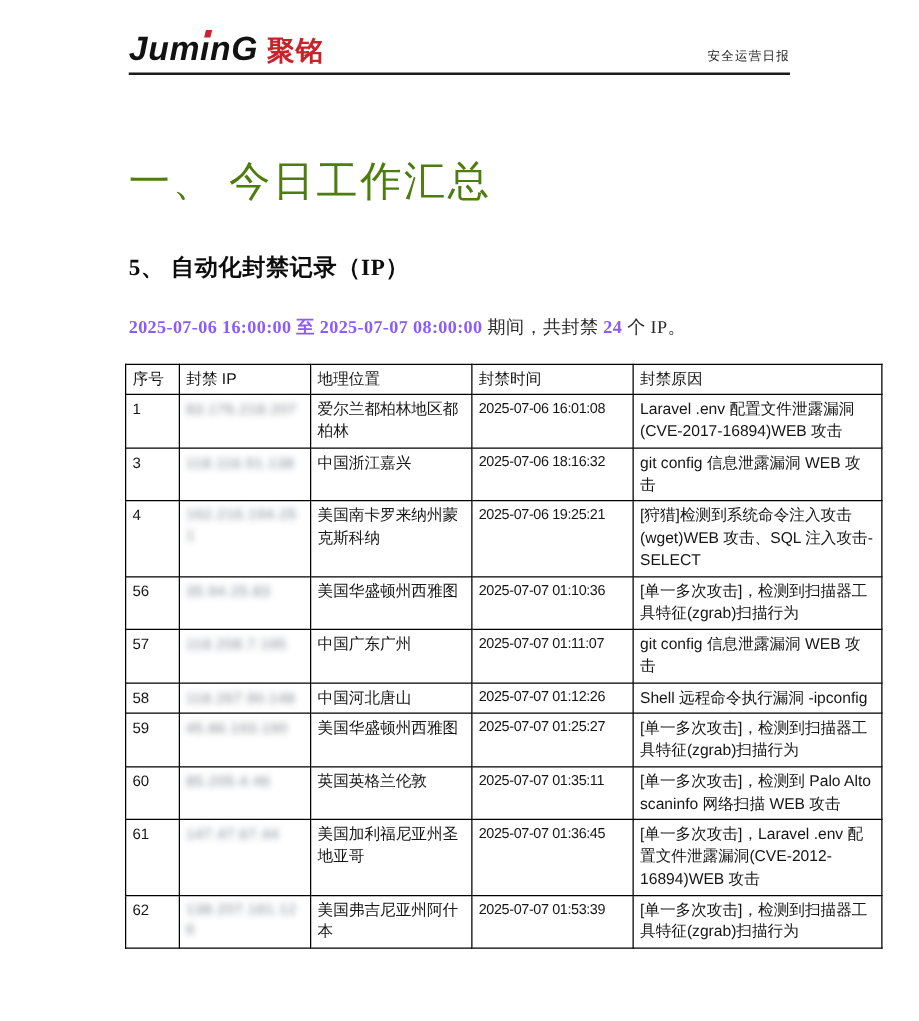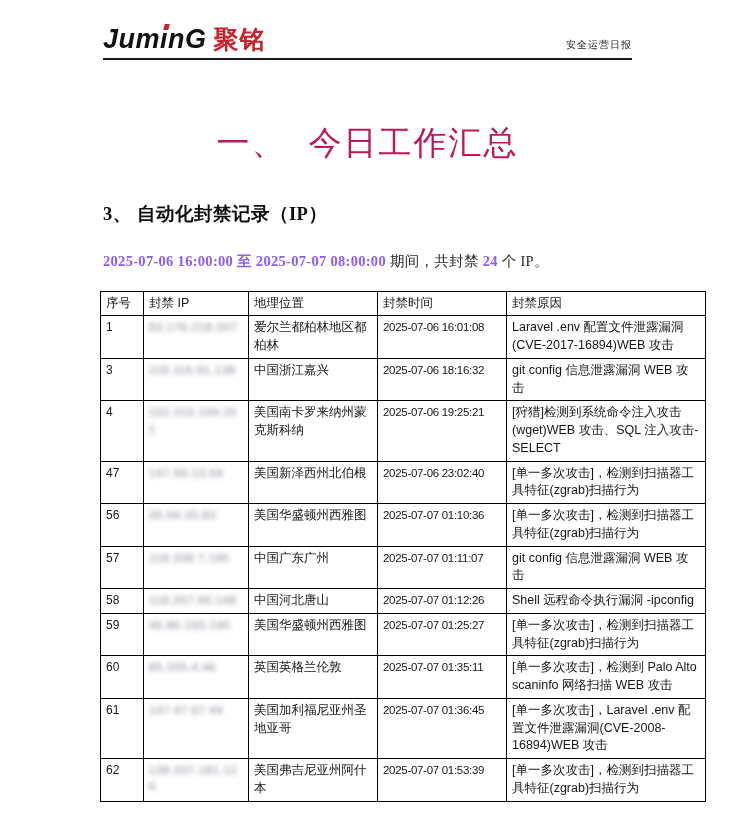--- a/index.html
+++ b/index.html
@@ -22,32 +22,32 @@
   .logo-latin{
     font-family:"Liberation Sans",sans-serif;font-weight:800;font-style:italic;
     font-size:27px;letter-spacing:.5px;color:#121212;white-space:nowrap;
   }
   .logo-i{position:relative;display:inline-block;}
   .logo-i::after{
     content:"";position:absolute;top:-2px;right:-1px;width:5px;height:6px;
     background:var(--accent);transform:skewX(-14deg);
   }
   .logo-cjk{
-    font-size:25px;font-weight:bold;color:var(--accent);margin-left:7px;
+    font-size:22px;font-weight:bold;color:var(--accent);margin-left:7px;
     font-family:"Liberation Sans",sans-serif;letter-spacing:1px;
   }
   .doc-type{
     font-family:"Liberation Serif",serif;font-size:10px;color:#222;
     padding-bottom:1px;letter-spacing:1px;
   }
   
   .main-title{
-    margin:64px 103px 0 103px;width:529px;text-align:center;
-    font-family:Liberation Mono, monospace;font-size:33px;font-weight:400;
-    color:#be185d;letter-spacing:2px;line-height:1.35;
+    margin:64px 103px 0 103px;width:529px;
+    font-family:Liberation Serif, serif;font-size:33px;font-weight:400;
+    color:#4d7c0f;letter-spacing:2px;line-height:1.35;
   }
   .section-heading{
     margin:32px 103px 0 103px;
     font-family:"Liberation Serif",serif;font-size:18.5px;font-weight:bold;
     color:#0d0d0d;letter-spacing:.5px;
   }
   .summary-line{
     margin:26px 103px 0 103px;
     font-family:"Liberation Serif",serif;font-size:14.5px;color:#2a2a2a;
     letter-spacing:.3px;
@@ -77,21 +77,21 @@
 <div class="page-header">
   <div class="logo">
     <span class="logo-latin"><span>Jum</span><span class="logo-i">ı</span><span>nG</span></span>
     <span class="logo-cjk">聚铭</span>
   </div>
   <div class="doc-type">安全运营日报</div>
 </div>
 
 <h1 class="main-title">一、 今日工作汇总</h1>
 
-<h2 class="section-heading">3、 自动化封禁记录（IP）</h2>
+<h2 class="section-heading">5、 自动化封禁记录（IP）</h2>
 
 <p class="summary-line"><b>2025-07-06 16:00:00</b> <b>至</b> <b>2025-07-07 08:00:00</b> <span>期间，共封禁</span> <b>24</b> <span>个 IP。</span></p>
 
 <table class="ban-table">
   <colgroup>
     <col style="width:43px">
       <col style="width:105px">
       <col style="width:129px">
       <col style="width:129px">
       <col style="width:199px">
@@ -121,27 +121,20 @@
     <td class="cell-reason">git config 信息泄露漏洞 WEB 攻击</td>
   </tr>
       <tr>
     <td class="cell-seq">4</td>
     <td class="cell-ip"><span>162.216.194.251</span></td>
     <td class="cell-loc">美国南卡罗来纳州蒙克斯科纳</td>
     <td class="cell-time">2025-07-06 19:25:21</td>
     <td class="cell-reason">[狩猎]检测到系统命令注入攻击(wget)WEB 攻击、SQL 注入攻击-SELECT</td>
   </tr>
       <tr>
-    <td class="cell-seq">47</td>
-    <td class="cell-ip"><span>147.99.13.59</span></td>
-    <td class="cell-loc">美国新泽西州北伯根</td>
-    <td class="cell-time">2025-07-06 23:02:40</td>
-    <td class="cell-reason">[单一多次攻击]，检测到扫描器工具特征(zgrab)扫描行为</td>
-  </tr>
-      <tr>
     <td class="cell-seq">56</td>
     <td class="cell-ip"><span>35.94.25.83</span></td>
     <td class="cell-loc">美国华盛顿州西雅图</td>
     <td class="cell-time">2025-07-07 01:10:36</td>
     <td class="cell-reason">[单一多次攻击]，检测到扫描器工具特征(zgrab)扫描行为</td>
   </tr>
       <tr>
     <td class="cell-seq">57</td>
     <td class="cell-ip"><span>118.208.7.195</span></td>
     <td class="cell-loc">中国广东广州</td>
@@ -167,21 +160,21 @@
     <td class="cell-ip"><span>85.205.4.46</span></td>
     <td class="cell-loc">英国英格兰伦敦</td>
     <td class="cell-time">2025-07-07 01:35:11</td>
     <td class="cell-reason">[单一多次攻击]，检测到 Palo Alto scaninfo 网络扫描 WEB 攻击</td>
   </tr>
       <tr>
     <td class="cell-seq">61</td>
     <td class="cell-ip"><span>147.47.67.44</span></td>
     <td class="cell-loc">美国加利福尼亚州圣地亚哥</td>
     <td class="cell-time">2025-07-07 01:36:45</td>
-    <td class="cell-reason">[单一多次攻击]，Laravel .env 配置文件泄露漏洞(CVE-2008-16894)WEB 攻击</td>
+    <td class="cell-reason">[单一多次攻击]，Laravel .env 配置文件泄露漏洞(CVE-2012-16894)WEB 攻击</td>
   </tr>
       <tr>
     <td class="cell-seq">62</td>
     <td class="cell-ip"><span>138.207.181.126</span></td>
     <td class="cell-loc">美国弗吉尼亚州阿什本</td>
     <td class="cell-time">2025-07-07 01:53:39</td>
     <td class="cell-reason">[单一多次攻击]，检测到扫描器工具特征(zgrab)扫描行为</td>
   </tr>
     </tbody>
 </table>

